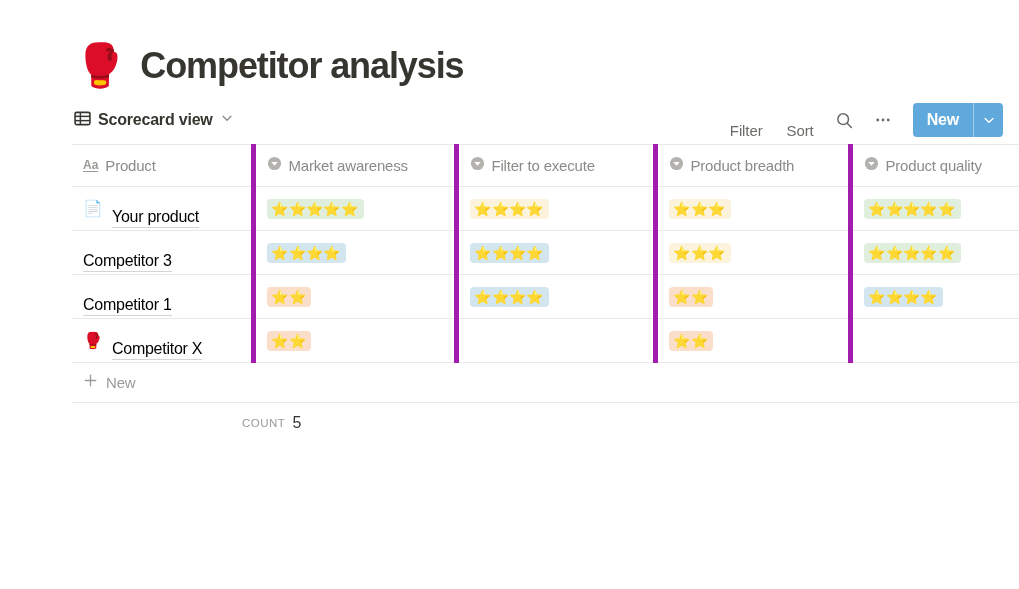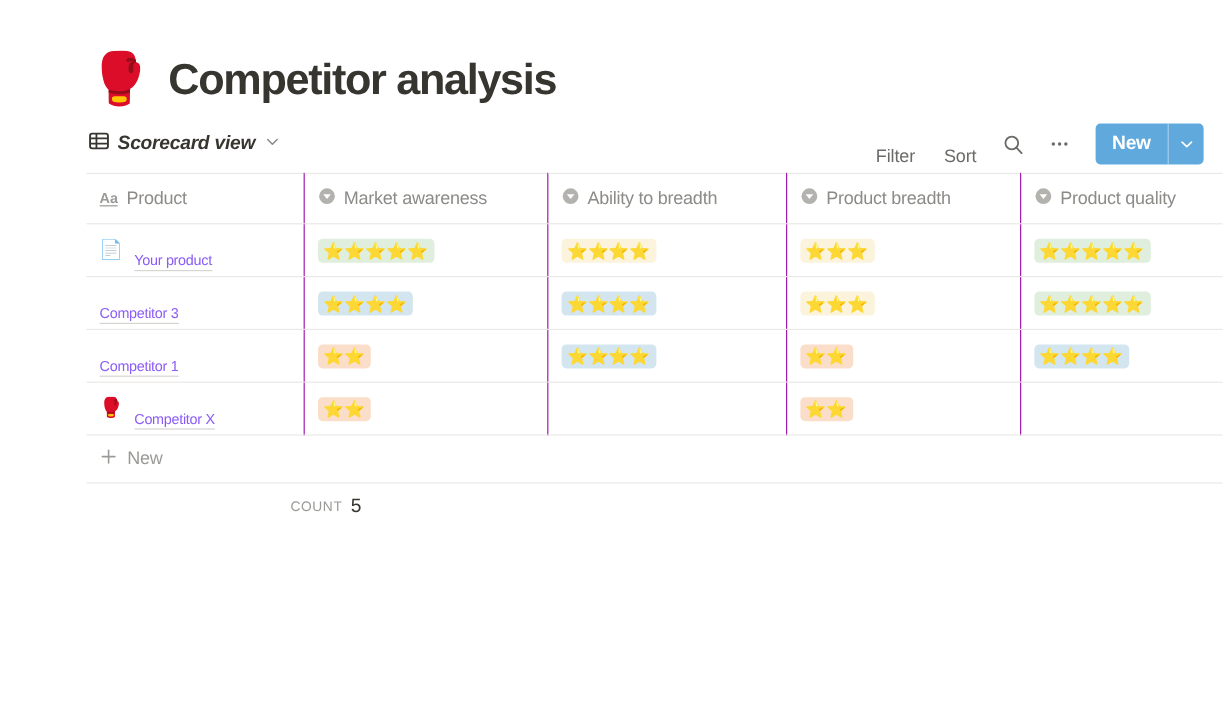--- a/index.html
+++ b/index.html
@@ -25,21 +25,21 @@
     letter-spacing: -1.1px; color: #37352f;
   }
 
   
   .toolbar {
     display: flex; align-items: center;
     padding: 0 16px 0 74px;
     height: 48px;
   }
   .view-tab { display: flex; align-items: center; gap: 7px; cursor: pointer; }
-  .view-name { font-size: 16px; font-weight: bold; color: #37352f; letter-spacing: -0.2px; font-style: italic;}
+  .view-name { font-size: 16px; font-weight: bold; color: #37352f; letter-spacing: -0.2px;}
   .toolbar-spacer { flex: 1; }
   .tb-right { display: flex; align-items: center; gap: 10px; }
   .tb-btn {
     font-size: 15px; color: #6b6b68;
     padding: 4px 7px; border-radius: 4px; cursor: pointer;
     letter-spacing: -0.1px;
     margin-top: 21px;
   }
   .icon-btn {
     width: 28px; height: 28px;
@@ -61,42 +61,42 @@
     width: 30px; cursor: pointer;
     border-left: 1px solid rgba(255,255,255,0.42);
     color: #fff;
   }
 
   
   .table-wrap { padding-left: 72px; padding-right: 0; }
   table.db { border-collapse: collapse; width: 947px; table-layout: fixed; }
   table.db th, table.db td {
     border-bottom: 1px solid #eae9e7;
-    border-right: 1px solid #a21caf;
+    border-right: 5px solid #a21caf;
     text-align: left; vertical-align: middle;
   }
   table.db th:last-child, table.db td:last-child { border-right: none; }
   table.db thead th {
     border-top: 1px solid #eae9e7;
     height: 42px; padding: 0 10px 0 11px;
     font-weight: normal;
   }
   .th-inner { display: flex; align-items: center; gap: 7px; }
   .th-label { font-size: 15px; color: #8c8b88; letter-spacing: -0.2px; white-space: nowrap; }
   .aa-icon {
     font-size: 12px; color: #9b9a97; font-weight: bold;
     border-bottom: 1.6px solid #9b9a97; line-height: 1.05; padding-bottom: 0px;
   }
   .sel-icon { display: block; }
 
   table.db tbody td { height: 44px; padding: 0 10px 0 11px; }
   .cell-name { display: flex; align-items: center; gap: 9px; }
   .row-emoji { font-size: 16px; line-height: 1; }
   .row-title {
-    font-size: 12px; color: #8b5cf6;
+    font-size: 16px; color: #000000;
     border-bottom: 1px solid #d6d5d2;
     letter-spacing: -0.25px; cursor: pointer;
     padding-bottom: 1px; font-weight: 500; margin-top: 18px;
   }
   .pill {
     display: inline-flex; align-items: center;
     border-radius: 4px; padding: 3px 5px;
     font-size: 14px; line-height: 1; letter-spacing: 0px;
     white-space: nowrap;
   }
@@ -209,21 +209,21 @@
             </div>
           </th>
           <th>
             <div class="th-inner">
               <span class="sel-icon">
                 <svg width="15" height="15" viewBox="0 0 16 16">
                   <circle cx="8" cy="8" r="7" fill="#b3b2af"></circle>
                   <polygon points="4.6,6.3 11.4,6.3 8,10.4" fill="#ffffff"></polygon>
                 </svg>
               </span>
-              <span class="th-label">Ability to breadth</span>
+              <span class="th-label">Filter to execute</span>
             </div>
           </th>
           <th>
             <div class="th-inner">
               <span class="sel-icon">
                 <svg width="15" height="15" viewBox="0 0 16 16">
                   <circle cx="8" cy="8" r="7" fill="#b3b2af"></circle>
                   <polygon points="4.6,6.3 11.4,6.3 8,10.4" fill="#ffffff"></polygon>
                 </svg>
               </span>

